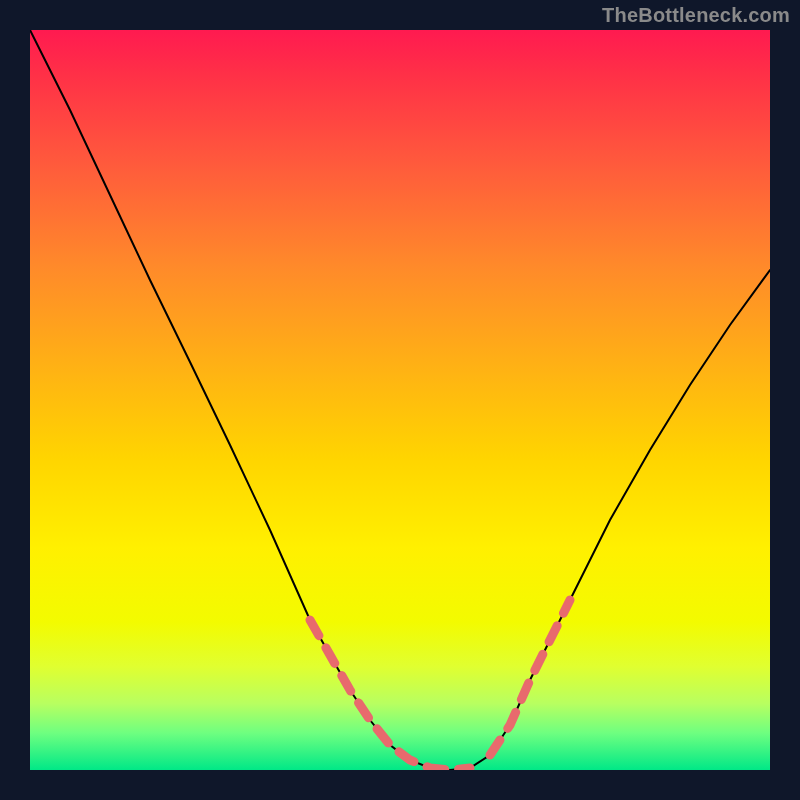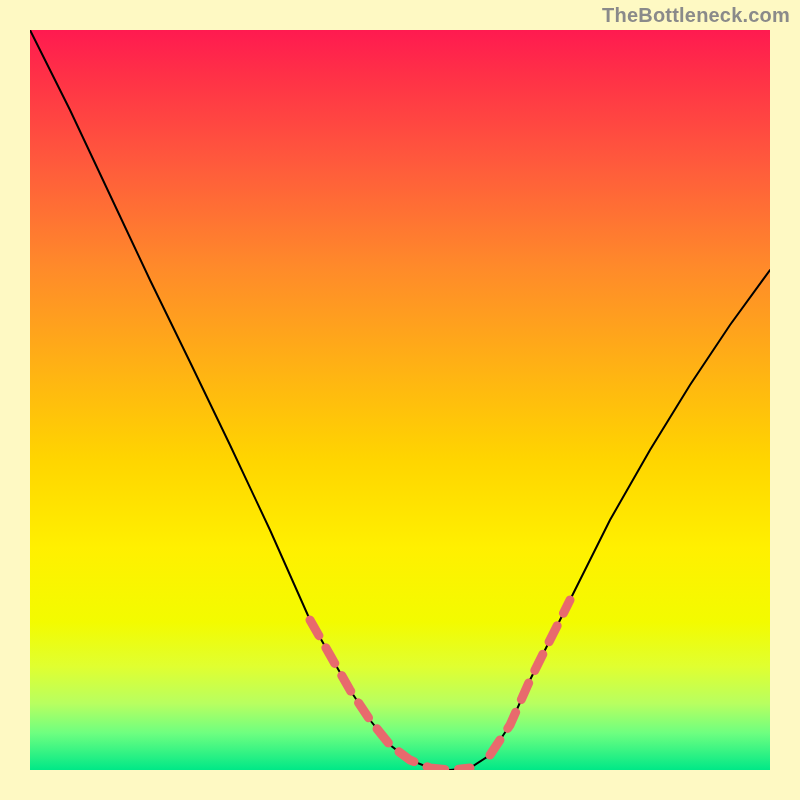--- a/index.html
+++ b/index.html
@@ -9,21 +9,21 @@
     height: 800px;
     background: #000;
     overflow: hidden;
   }
   .frame {
     position: absolute;
     left: 0;
     top: 0;
     width: 800px;
     height: 800px;
-    background: #fef9c3;
+    background: #0f172a;
   }
   .plot {
     position: absolute;
     left: 30px;
     top: 30px;
     width: 740px;
     height: 740px;
     background: linear-gradient(to bottom,
       #ff1a50 0%,
       #ff3047 6%,

